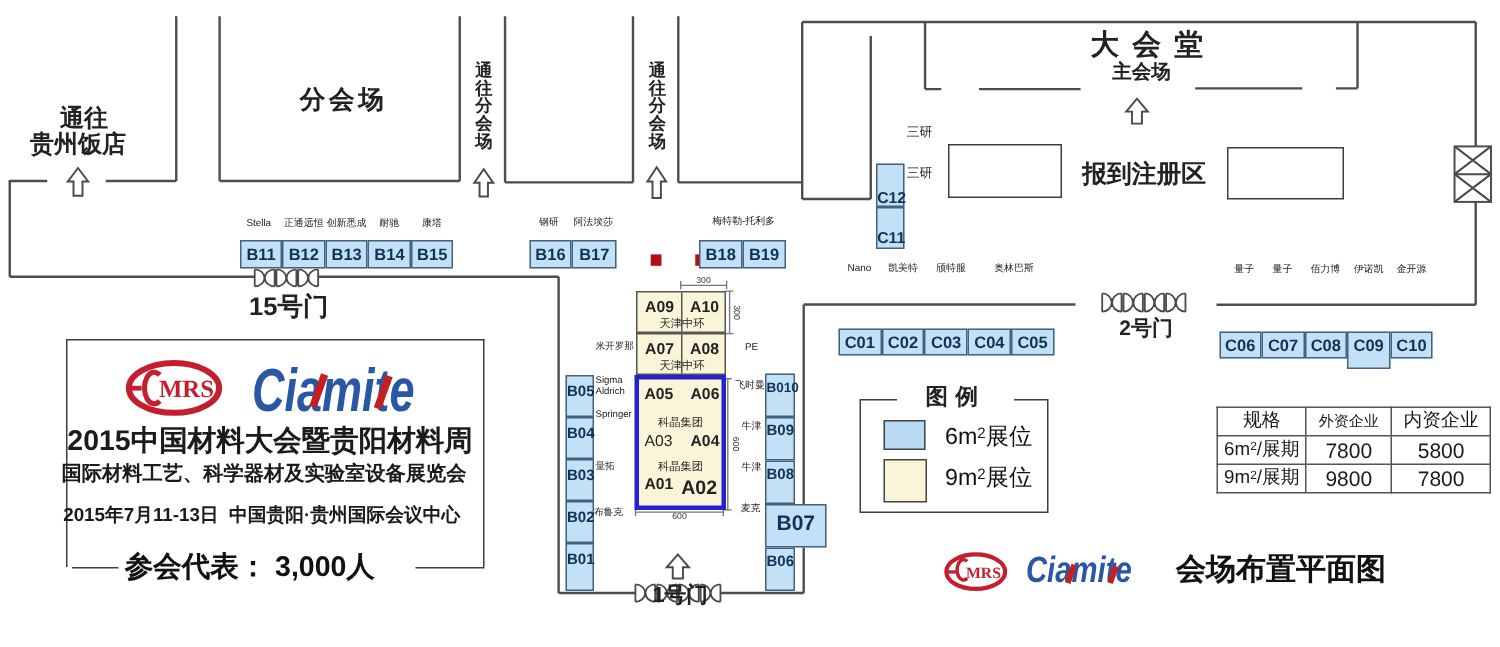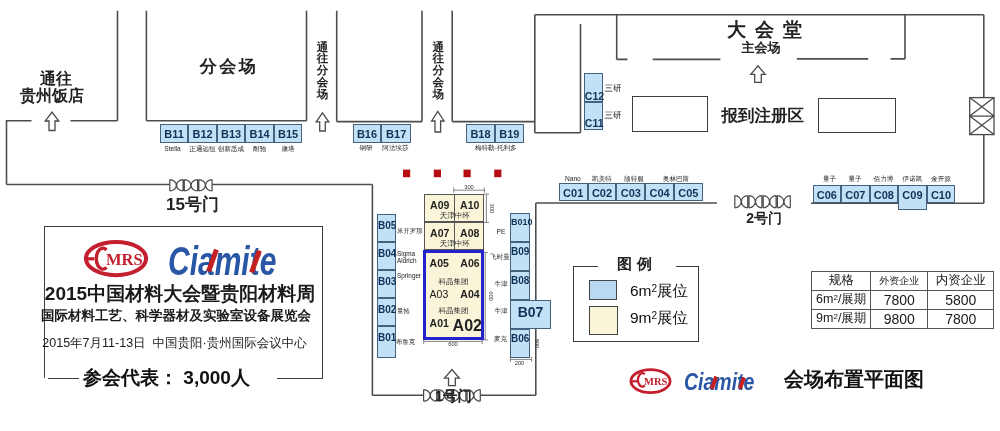--- a/index.html
+++ b/index.html
@@ -1,22 +1,22 @@
 <!DOCTYPE html>
 <html><head>
 <meta charset="utf-8">
 <style>
 html,body{margin:0;padding:0;}
 body{width:1000px;height:431px;position:relative;background:#fff;overflow:hidden;
  font-family:"Liberation Sans", sans-serif;}
 .ab{position:absolute;box-sizing:border-box;}
 .bx{position:absolute;box-sizing:border-box;background:#c3e1f6;border:1px solid #44627e;
- color:#0e3358;font-weight:bold;font-size:11px;text-align:center;line-height:1;}
+ color:#0e3358;font-weight:bold;font-size:11px;text-align:center;line-height:1;margin-top:36px;}
 .txt{position:absolute;white-space:nowrap;color:#1c1c1c;}
-.ctr{transform:translateX(-50%);}
+.ctr{transform:translateX(-50%);font-weight:bold;}
 .pt td{padding:0;}
 </style>
 </head>
 <body>
 
 <svg width="1000" height="431" viewBox="0 0 1000 431" style="position:absolute;left:0;top:0">
 <g fill="none" stroke="#4d4d4d" stroke-width="1.6">
 
 <path d="M117.5,10.8 V120.7"></path>
 
@@ -230,21 +230,21 @@
 </div>
 
 <div class="ab" style="left:422.6px;top:249.6px;width:61.8px;height:90.6px;background:#faf5d9;border:3px solid #2323cc">
 <div class="ab" style="left:4px;top:4.5px;width:26px;text-align:left;font-size:10.5px;font-weight:bold;color:#222">A05</div>
 <div class="ab" style="left:27px;top:4.5px;width:27px;text-align:right;font-size:10.5px;font-weight:bold;color:#222">A06</div>
 <div class="ab" style="left:0;top:24.5px;width:56px;text-align:center;font-size:7.5px;color:#222">科晶集团</div>
 <div class="ab" style="left:4px;top:35.5px;width:26px;text-align:left;font-size:10.5px;font-weight:normal;color:#222">A03</div>
 <div class="ab" style="left:27px;top:35.5px;width:27px;text-align:right;font-size:10.5px;font-weight:bold;color:#222">A04</div>
 <div class="ab" style="left:0;top:53.5px;width:56px;text-align:center;font-size:7.5px;color:#222">科晶集团</div>
 <div class="ab" style="left:4px;top:64.5px;width:26px;text-align:left;font-size:10.5px;font-weight:bold;color:#222">A01</div>
-<div class="ab" style="left:27px;top:64.5px;width:27px;text-align:left;font-size:16px;font-weight:bold;color:#222">A02</div>
+<div class="ab" style="left:27px;top:64.5px;width:27px;text-align:center;font-size:13px;font-weight:bold;color:#222">A02</div>
 </div>
 
 <div class="ab" style="left:632.4px;top:95.7px;width:75.6px;height:36.3px;background:#fff;border:1.6px solid #3e3e3e"></div>
 
 <div class="ab" style="left:817.5px;top:97.5px;width:78.5px;height:35.9px;background:#fff;border:1.6px solid #3e3e3e"></div>
 
 <div class="txt ctr" style="left:229px;top:54.5px;font-size:17px;font-weight:bold;letter-spacing:2.5px;color:#222">分会场</div>
 
 <div class="txt ctr" style="left:56px;top:69px;font-size:16px;font-weight:bold;color:#222">通往</div>
 <div class="txt ctr" style="left:52px;top:85.5px;font-size:16px;font-weight:bold;color:#222">贵州饭店</div>

